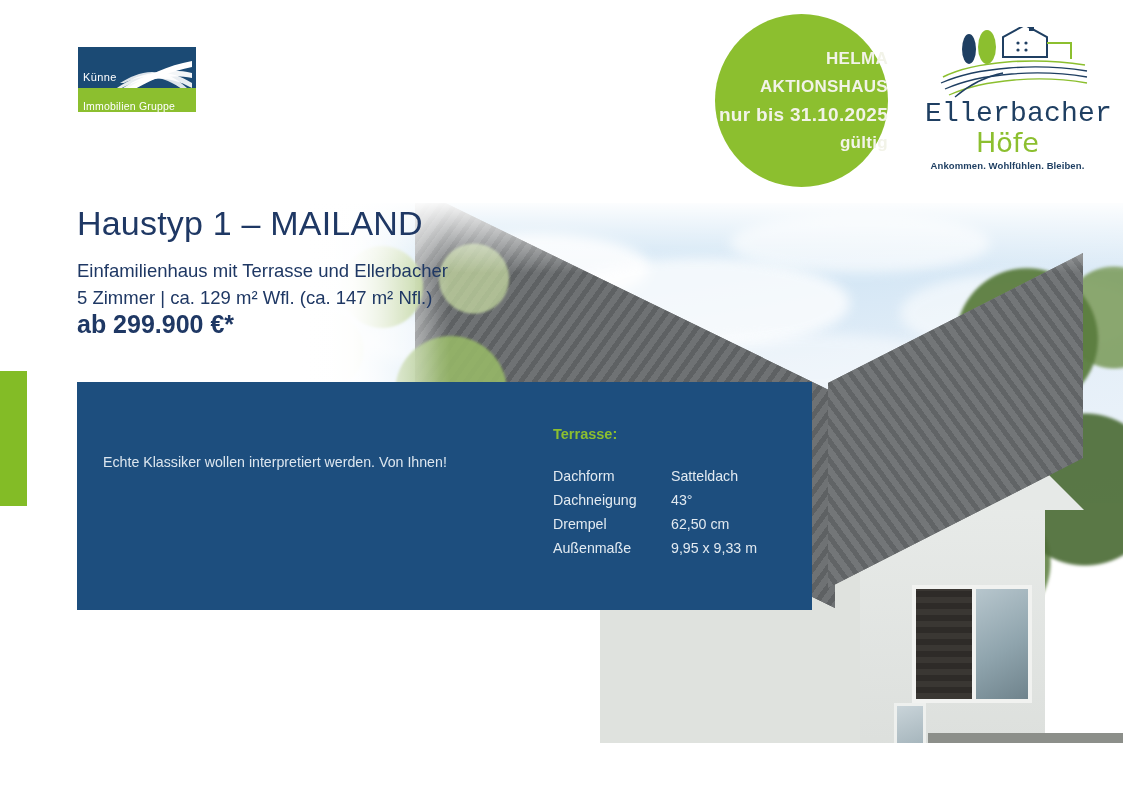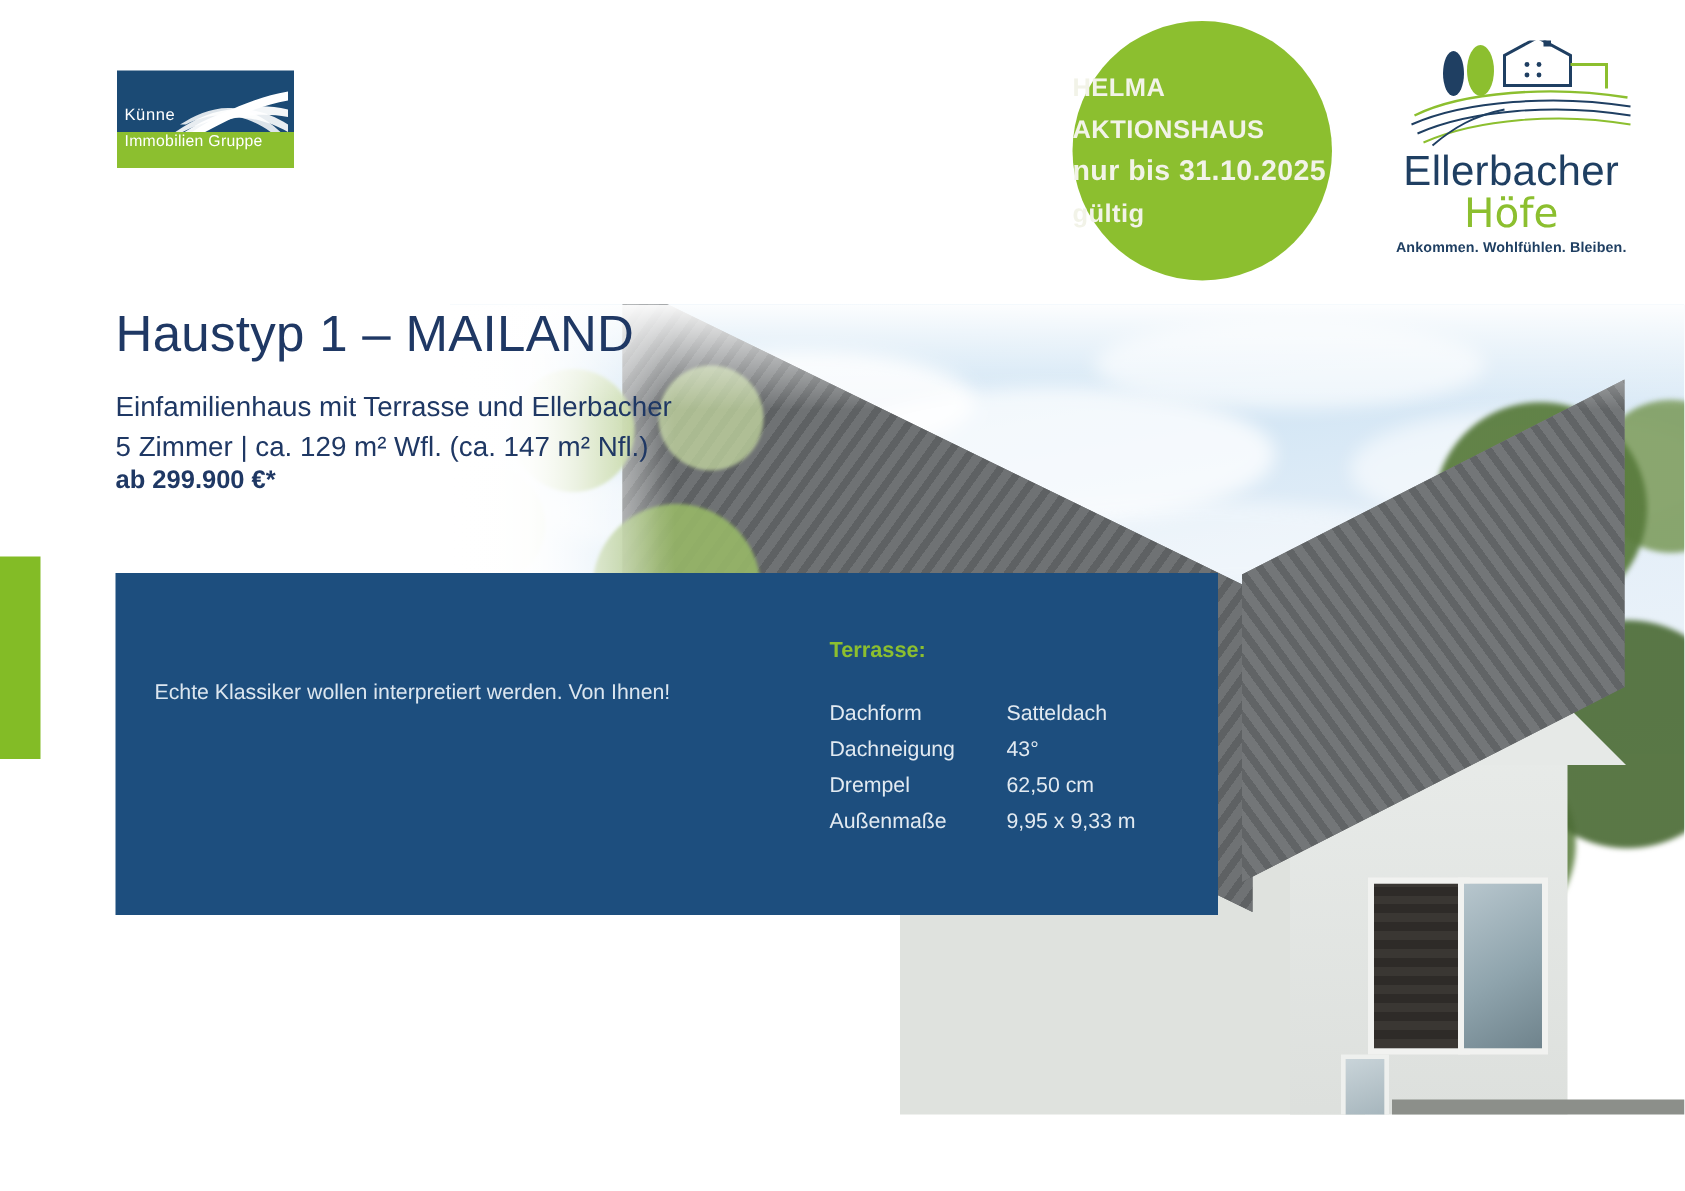--- a/index.html
+++ b/index.html
@@ -74,40 +74,40 @@
   .photo-left-fade{position:absolute;left:0;top:0;width:150px;height:540px;
      background:linear-gradient(90deg,#ffffff 0%,rgba(255,255,255,.92) 35%,rgba(255,255,255,.3) 80%,rgba(255,255,255,0) 100%);}
   .photo-top-fade{position:absolute;left:0;top:0;width:823px;height:70px;
      background:linear-gradient(180deg,rgba(255,255,255,.95),rgba(255,255,255,0));}
 
   
   .kunne{position:absolute;left:78px;top:47px;width:118px;height:83px;}
   .kunne-top{position:relative;width:118px;height:41px;background:#1b4a74;overflow:hidden;}
   .kunne-lines{position:absolute;right:0;top:4px;width:96px;height:55px;}
   .kunne-name{position:absolute;left:5px;bottom:5px;font-size:11px;color:#fff;letter-spacing:.4px;}
-  .kunne-bot{width:118px;height:24px;background:#8cbf2f;display:flex;align-items:flex-start;}
+  .kunne-bot{width:118px;height:24px;background:#8cbf2f;display:flex;align-items:flex-end;}
   .kunne-bot span{font-size:10.5px;color:#fff;padding-left:5px;letter-spacing:.2px;}
 
   
   .badge{position:absolute;left:715px;top:14px;width:173px;height:173px;border-radius:50%;
-     background:#8cbf2f;display:flex;flex-direction:column;align-items:flex-start;justify-content:center;}
+     background:#8cbf2f;display:flex;flex-direction:column;align-items:flex-end;justify-content:center;}
   .badge div{color:#f2f3e8;font-weight:bold;font-size:17px;line-height:28px;text-align:center;letter-spacing:.3px;}
   .badge .big{font-size:19px;}
 
   
   .eller{position:absolute;left:925px;top:27px;width:165px;height:155px;text-align:center;}
   .eller-art{width:165px;height:72px;position:relative;}
-  .eller-t1{font-size:28px;color:#1f3f62;letter-spacing:.2px;line-height:30px;font-family:Liberation Sans, sans-serif;}
+  .eller-t1{font-size:28px;color:#1f3f62;letter-spacing:.2px;line-height:30px;font-family:Liberation Mono, monospace;}
   .eller-t2{font-size:27px;color:#8cbf2f;line-height:28px;font-family:"DejaVu Sans",sans-serif;text-align:center;}
   .eller-t3{font-size:9.5px;color:#1f3f62;font-weight:bold;margin-top:3px;letter-spacing:.1px;}
 
   
   .title{position:absolute;left:77px;top:204px;font-size:34px;color:#1f3864;letter-spacing:.2px;}
   .sub{position:absolute;left:77px;top:258px;font-size:18.5px;color:#1f3864;line-height:26.5px;}
-  .price{position:absolute;left:77px;top:310px;font-size:17px;color:#1f3864;font-weight:bold;}
+  .price{position:absolute;left:77px;top:310px;font-size:25px;color:#1f3864;font-weight:bold;}
 
   
   .greenbar{position:absolute;left:0px;top:371px;width:27px;height:135px;background:#83bc26;}
 
   
   .bluebox{position:absolute;left:77px;top:382px;width:735px;height:228px;background:#1d4e7e;}
   .desc{position:absolute;left:26px;top:44px;width:415px;font-size:14.2px;color:#dce6ef;
         line-height:24px;text-align:justify;}
   .desc p{margin:0;}
   .desc .p2{margin-top:24px;}

